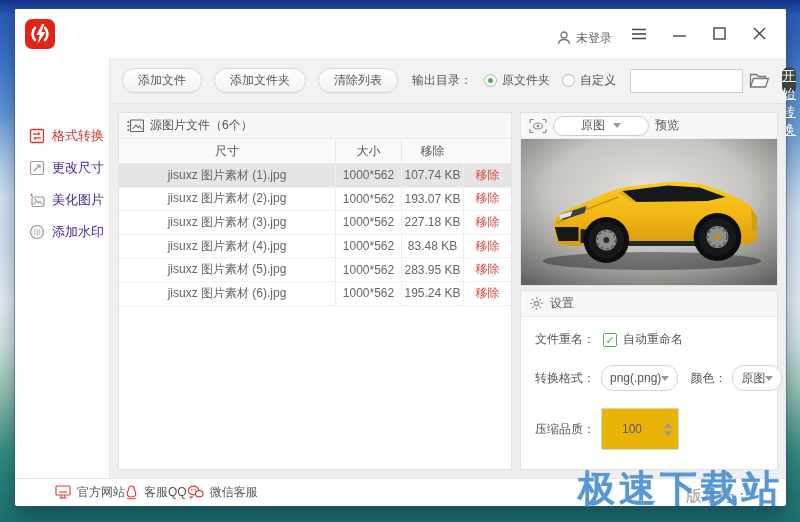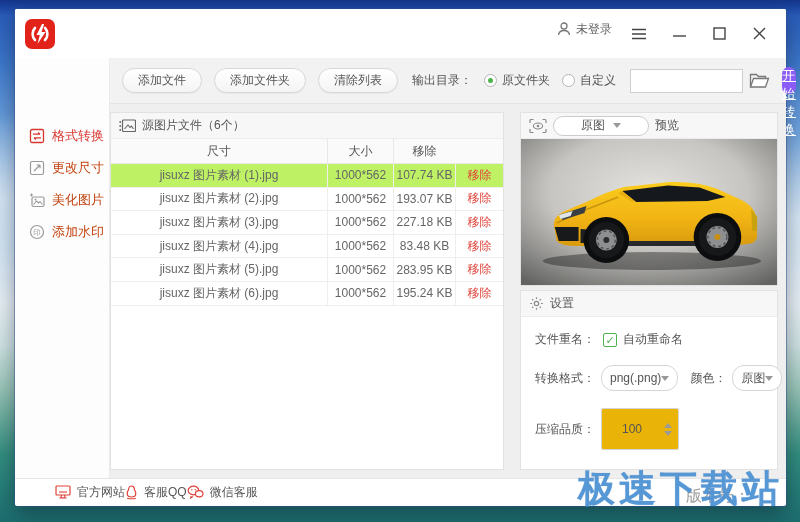--- a/index.html
+++ b/index.html
@@ -14,51 +14,51 @@
   }
   .window {
     position:absolute; left:15px; top:9px; width:771px; height:497px;
     background:#fff; border-radius:2px;
     box-shadow:0 0 0 1px rgba(45,80,140,.5), 0 8px 22px rgba(0,0,20,.38);
   }
   
   .titlebar { position:absolute; left:0; top:0; width:100%; height:49px; background:#fff; display:flex; align-items:center; border-radius:2px 2px 0 0; }
   .logo { width:30px; height:30px; margin-left:10px; flex:0 0 auto; }
   .apptitle { margin-left:10px; font-size:14px; color:#2e2e2e; letter-spacing:1px; }
-  .tb-right { margin-left:auto; display:flex; align-items:flex-start; gap:14px; padding-right:14px; }
+  .tb-right { margin-left:auto; display:flex; align-items:flex-end; gap:14px; padding-right:14px; }
   .login { display:flex; align-items:center; gap:4px; color:#666; font-size:12px; cursor:pointer; }
   .winbtn { width:26px; height:26px; display:flex; align-items:center; justify-content:center; color:#444; cursor:pointer; }
   
   .toolbar { position:absolute; left:95px; top:49px; width:676px; height:46px; background:#f2f2f2; border-bottom:1px solid #e4e4e4; display:flex; align-items:center; font-size:12px; color:#555; }
   .tbtn { height:25px; padding:0 15px; margin-left:12px; border:1px solid #d8d8d8; border-radius:13px; background:linear-gradient(#ffffff,#f4f4f4); color:#555; font-size:12px; display:flex; align-items:center; cursor:pointer; box-shadow:0 1px 1px rgba(0,0,0,.05); white-space:nowrap; }
   .outlabel { margin-left:14px; white-space:nowrap; }
   .radio { display:flex; align-items:center; gap:5px; margin-left:12px; cursor:pointer; white-space:nowrap; }
   .rdot { width:13px; height:13px; border-radius:50%; border:1px solid #b5b5b5; background:#fff; position:relative; }
   .rdot.on::after { content:""; position:absolute; left:3px; top:3px; width:5px; height:5px; border-radius:50%; background:#4db34d; }
   .pathbox { width:113px; height:24px; margin-left:14px; border:1px solid #cfcfcf; background:#fff; font-size:12px; padding:0 5px; }
   .folderbtn { margin-left:6px; cursor:pointer; display:flex; }
-  .startbtn { margin-left:12px; width:93px; height:27px; border:none; border-radius:14px; background:#8b5cf6; color:#fff; font-size:13px; cursor:pointer; letter-spacing:1px;text-decoration:underline; }
+  .startbtn { margin-left:12px; width:93px; height:27px; border:none; border-radius:14px; background:#404040; color:#fff; font-size:13px; cursor:pointer; letter-spacing:1px;text-decoration:underline; }
   
   .sidebar { position:absolute; left:0; top:49px; width:95px; height:420px; background:#fdfdfd; border-right:1px solid #ebebeb; padding-top:62px; }
-  .side-item { display:flex; align-items:center; gap:7px; padding:7px 0 7px 14px; font-size:13px; color:#c2410c; cursor:pointer; }
+  .side-item { display:flex; align-items:center; gap:7px; padding:7px 0 7px 14px; font-size:13px; color:#4c1d95; cursor:pointer; }
   .side-item.active { color:#d9362e;align-items:center; }
   
   .main { position:absolute; left:95px; top:95px; width:676px; height:374px; background:#efefef; }
   .panel { position:absolute; background:#fff; border:1px solid #e2e2e2; }
   .panel-head { height:26px; background:#f7f7f7; border-bottom:1px solid #ececec; display:flex; align-items:center; gap:6px; padding:0 8px; font-size:12px; color:#555; }
   
-  .files-panel { left:0; top:8px; width:394px; height:358px; }
+  .files-panel { left:8px; top:8px; width:394px; height:358px; }
   .cols { display:grid; grid-template-columns:1fr 66px 62px 48px; }
   .thead { height:25px; background:#fafafa; border-bottom:1px solid #e8e8e8; font-size:12px; color:#555; }
   .thead > div { display:flex; align-items:center; justify-content:center; border-left:1px solid #e8e8e8; }
   .thead > div:first-child { border-left:none; }
   .trow { height:23.6px; font-size:12px; color:#666; border-bottom:1px solid #efefef; cursor:pointer; }
   .trow > div { display:flex; align-items:center; justify-content:center; border-left:1px solid #eee; overflow:hidden; white-space:nowrap; }
   .trow > div:first-child { border-left:none; }
-  .trow.sel { background:#bef264; }
+  .trow.sel { background:#e5e5e5; }
   .rm { color:#e0433a; }
   
   .prev-panel { left:410px; top:8px; width:258px; height:174px; }
   .pill { height:20px; width:96px; border:1px solid #ccc; border-radius:10px; background:#fff; display:flex; align-items:center; justify-content:center; gap:8px; font-size:12px; color:#555; cursor:pointer; }
   .caret { width:0; height:0; border-left:4px solid transparent; border-right:4px solid transparent; border-top:5px solid #999; }
   .prev-img { width:100%; height:146px; display:block; }
   
   .set-panel { left:410px; top:186px; width:258px; height:180px; font-size:12px; color:#555; }
   .set-body { padding:14px 14px 0 14px; }
   .set-row { display:flex; align-items:center; margin-bottom:17px; white-space:nowrap; }

